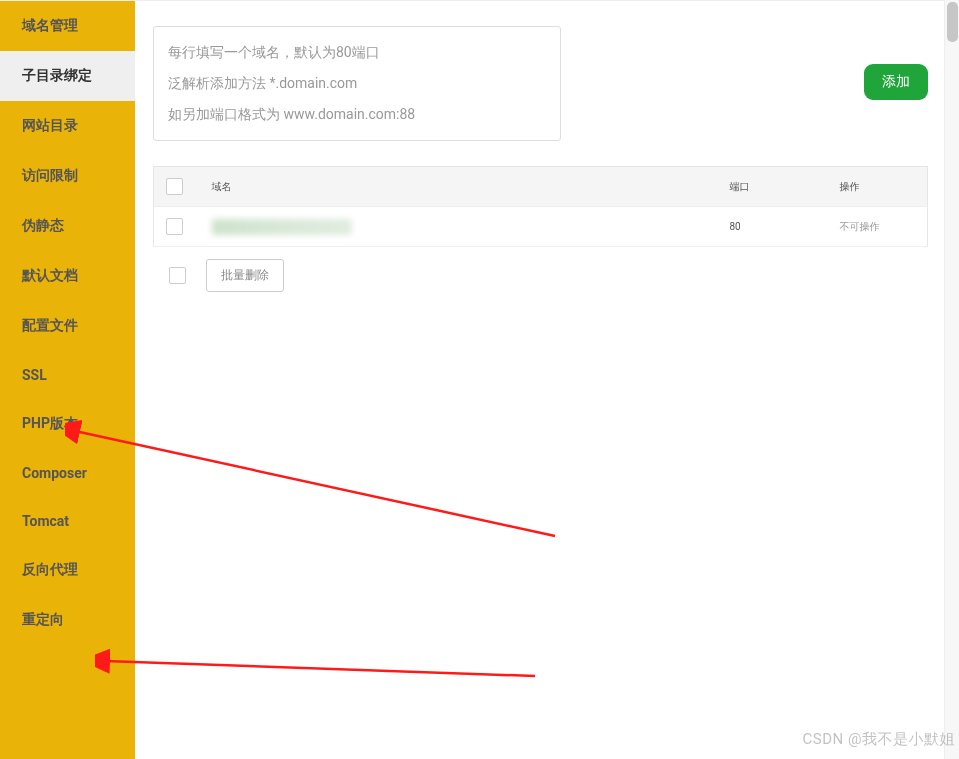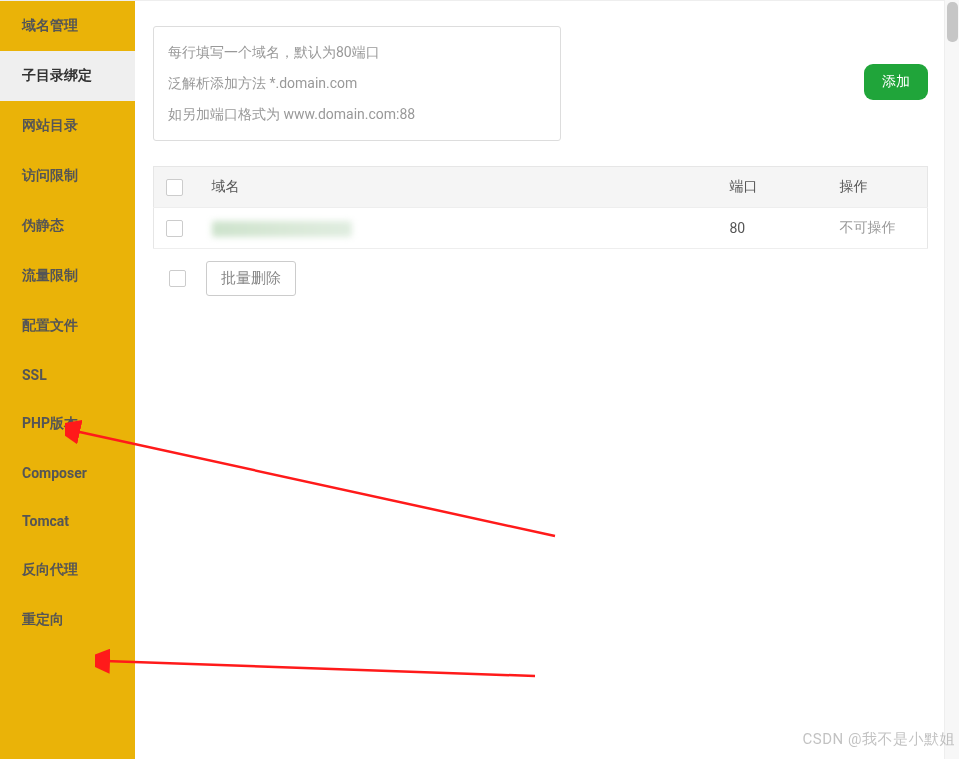--- a/index.html
+++ b/index.html
@@ -86,21 +86,21 @@
       border-collapse: collapse;
       border: 1px solid #e6e6e6;
     }
     .table thead tr {
       background: #f5f5f5;
     }
     .table th, .table td {
       padding: 11px 12px;
       text-align: left;
       font-weight: normal;
-      font-size: 14px;
+      font-size: 10px;
       border-bottom: 1px solid #eee;
     }
     .table th {
       color: #555;
     }
     .table td {
       color: #555;
     }
     .col-check {
       width: 46px;
@@ -148,21 +148,21 @@
       align-items: center;
       gap: 20px;
       padding: 12px 16px;
     }
     .batch-delete-btn {
       background: #fff;
       border: 1px solid #ccc;
       color: #888;
       border-radius: 3px;
       padding: 7px 14px;
-      font-size: 15px;
+      font-size: 12px;
       cursor: pointer;
     }
     .arrow {
       position: absolute;
       pointer-events: none;
     }
     .watermark {
       position: absolute;
       right: 4px;
       bottom: 10px;
@@ -192,21 +192,21 @@
 </head>
 <body>
 
 <div class="container">
   <div class="sidebar">
     <div class="sidebar-item"><span>域名管理</span></div>
     <div class="sidebar-item active"><span>子目录绑定</span></div>
     <div class="sidebar-item"><span>网站目录</span></div>
     <div class="sidebar-item"><span>访问限制</span></div>
     <div class="sidebar-item"><span>伪静态</span></div>
-    <div class="sidebar-item"><span>流量限制</span></div>
+    <div class="sidebar-item"><span>默认文档</span></div>
     <div class="sidebar-item"><span>配置文件</span></div>
     <div class="sidebar-item"><span>SSL</span></div>
     <div class="sidebar-item"><span>PHP版本</span></div>
     <div class="sidebar-item"><span>Composer</span></div>
     <div class="sidebar-item"><span>Tomcat</span></div>
     <div class="sidebar-item"><span>反向代理</span></div>
     <div class="sidebar-item"><span>重定向</span></div>
   </div>
 
   <div class="main">

